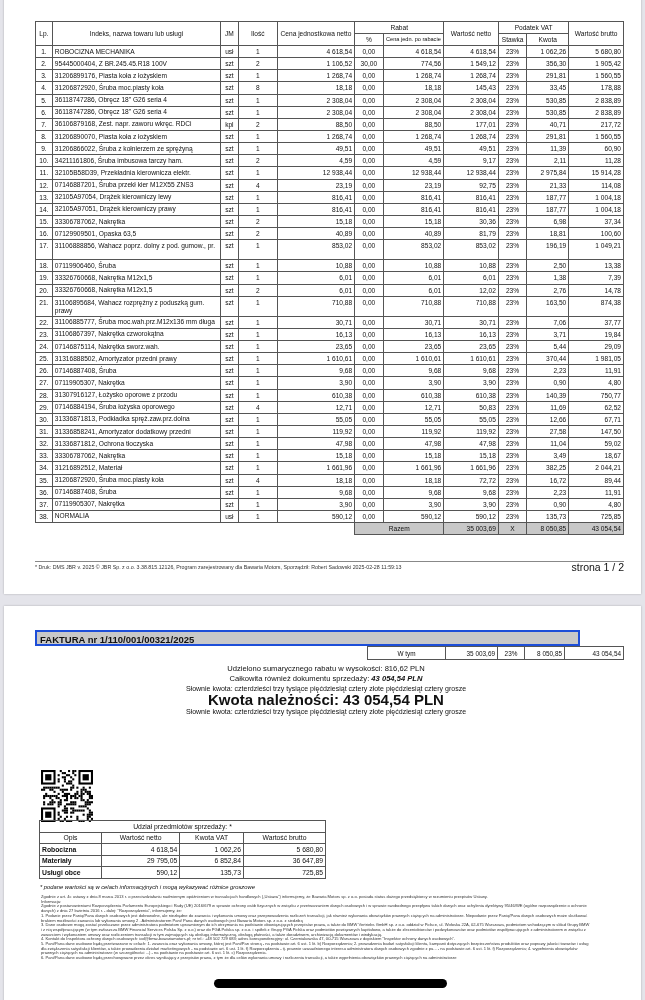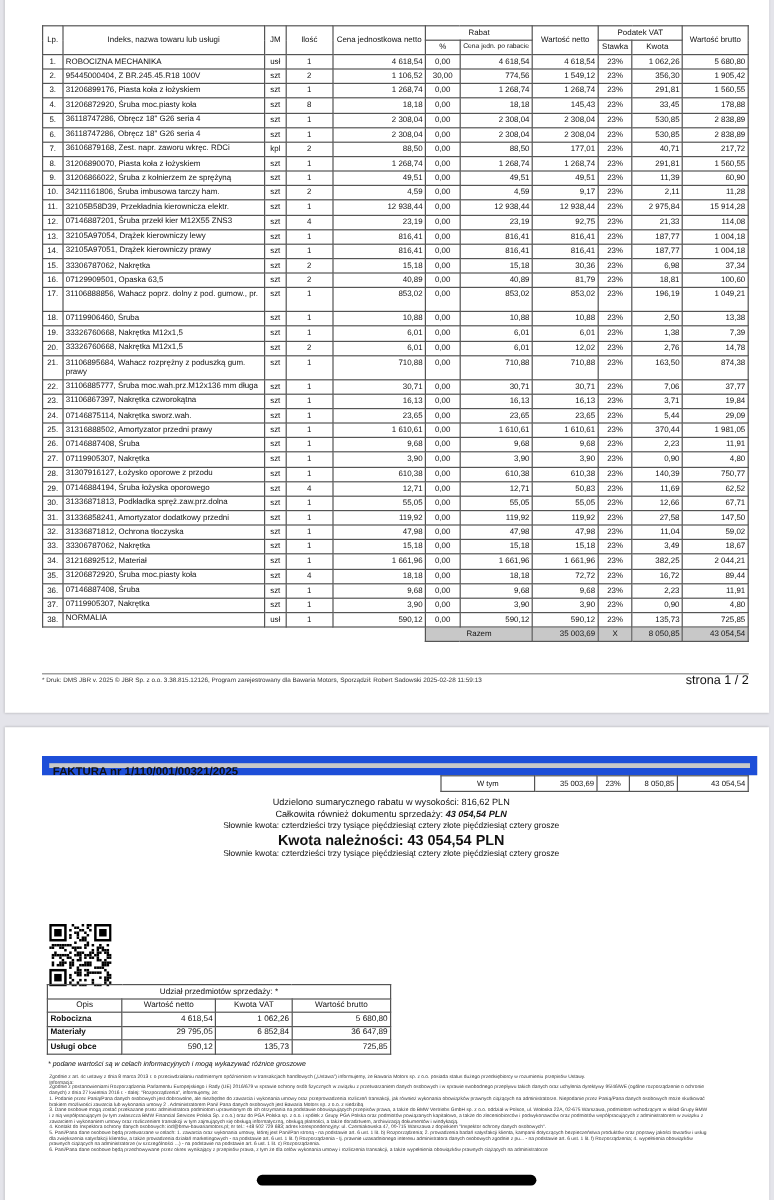--- a/index.html
+++ b/index.html
@@ -13,27 +13,27 @@
   table.inv td.c { text-align: center; }
   table.inv td.r { text-align: right; }
   table.inv td.name { white-space: normal; line-height: 8px; }
   table.inv tr.tall td { height: 20px; vertical-align: top; padding-top: 2px; }
   table.inv tr.totals td { background: #c8c8c8; }
   table.inv tr.totals td.blank { background: #fff; border: none; }
   .footer1 { position: absolute; left: 31px; top: 567px; width: 589px; border-top: 1px solid #888; padding-top: 2px; font-size: 5.3px; line-height: 7px; color: #333; }
   .footer1 .meta { width: 440px; }
   .footer1 .pagenum { position: absolute; right: 0; top: 2px; font-size: 10.5px; color: #111; }
 
-  .fakt-title { position: absolute; left: 31px; top: 24px; width: 596px; height: 16px; background: #c8c8c8; border: 6px solid #1d4ed8; font-size: 9.5px; font-weight: bold; padding: 2px 3px; }
+  .fakt-title { position: absolute; left: 31px; top: 24px; width: 545px; height: 16px; background: #c8c8c8; border: 2px solid #1d4ed8; font-size: 9.5px; font-weight: bold; padding: 2px 3px; }
   table.wtym { position: absolute; left: 363px; top: 40px; width: 257px; border-collapse: collapse; font-size: 6.4px; }
   table.wtym td { border: 1px solid #555; height: 13px; padding: 0 2px; text-align: right; }
   table.wtym td.lbl { text-align: center; width: 78px; }
   .summary { position: absolute; left: 32px; top: 58px; width: 580px; font-size: 7.6px; line-height: 10px; text-align: center; }
   .summary .sm { font-size: 7px; line-height: 9px; }
-  .summary .big { font-size: 12px; font-weight: bold; line-height: 14px; }
+  .summary .big { font-size: 15px; font-weight: bold; line-height: 14px; }
   .summary b { font-weight: bold; font-style: italic; }
   .qr { position: absolute; left: 37px; top: 164px; width: 52px; height: 52px; }
   table.share { position: absolute; left: 35px; top: 214px; width: 287px; border-collapse: collapse; font-size: 6.8px; }
   table.share td, table.share th { border: 1px solid #555; height: 11.5px; padding: 0 2px; }
   table.share th { font-weight: normal; text-align: center; }
   table.share td.r { text-align: right; }
   table.share td.b { font-weight: bold; }
   .note { position: absolute; left: 36px; top: 278px; font-size: 5.8px; font-style: italic; }
   .fine { position: absolute; left: 37px; top: 289px; width: 550px; font-size: 4.1px; line-height: 4.7px; color: #333; }
   .redact { position: absolute; left: 210px; top: 373px; width: 233px; height: 9px; background: #000; border-radius: 5px; }

